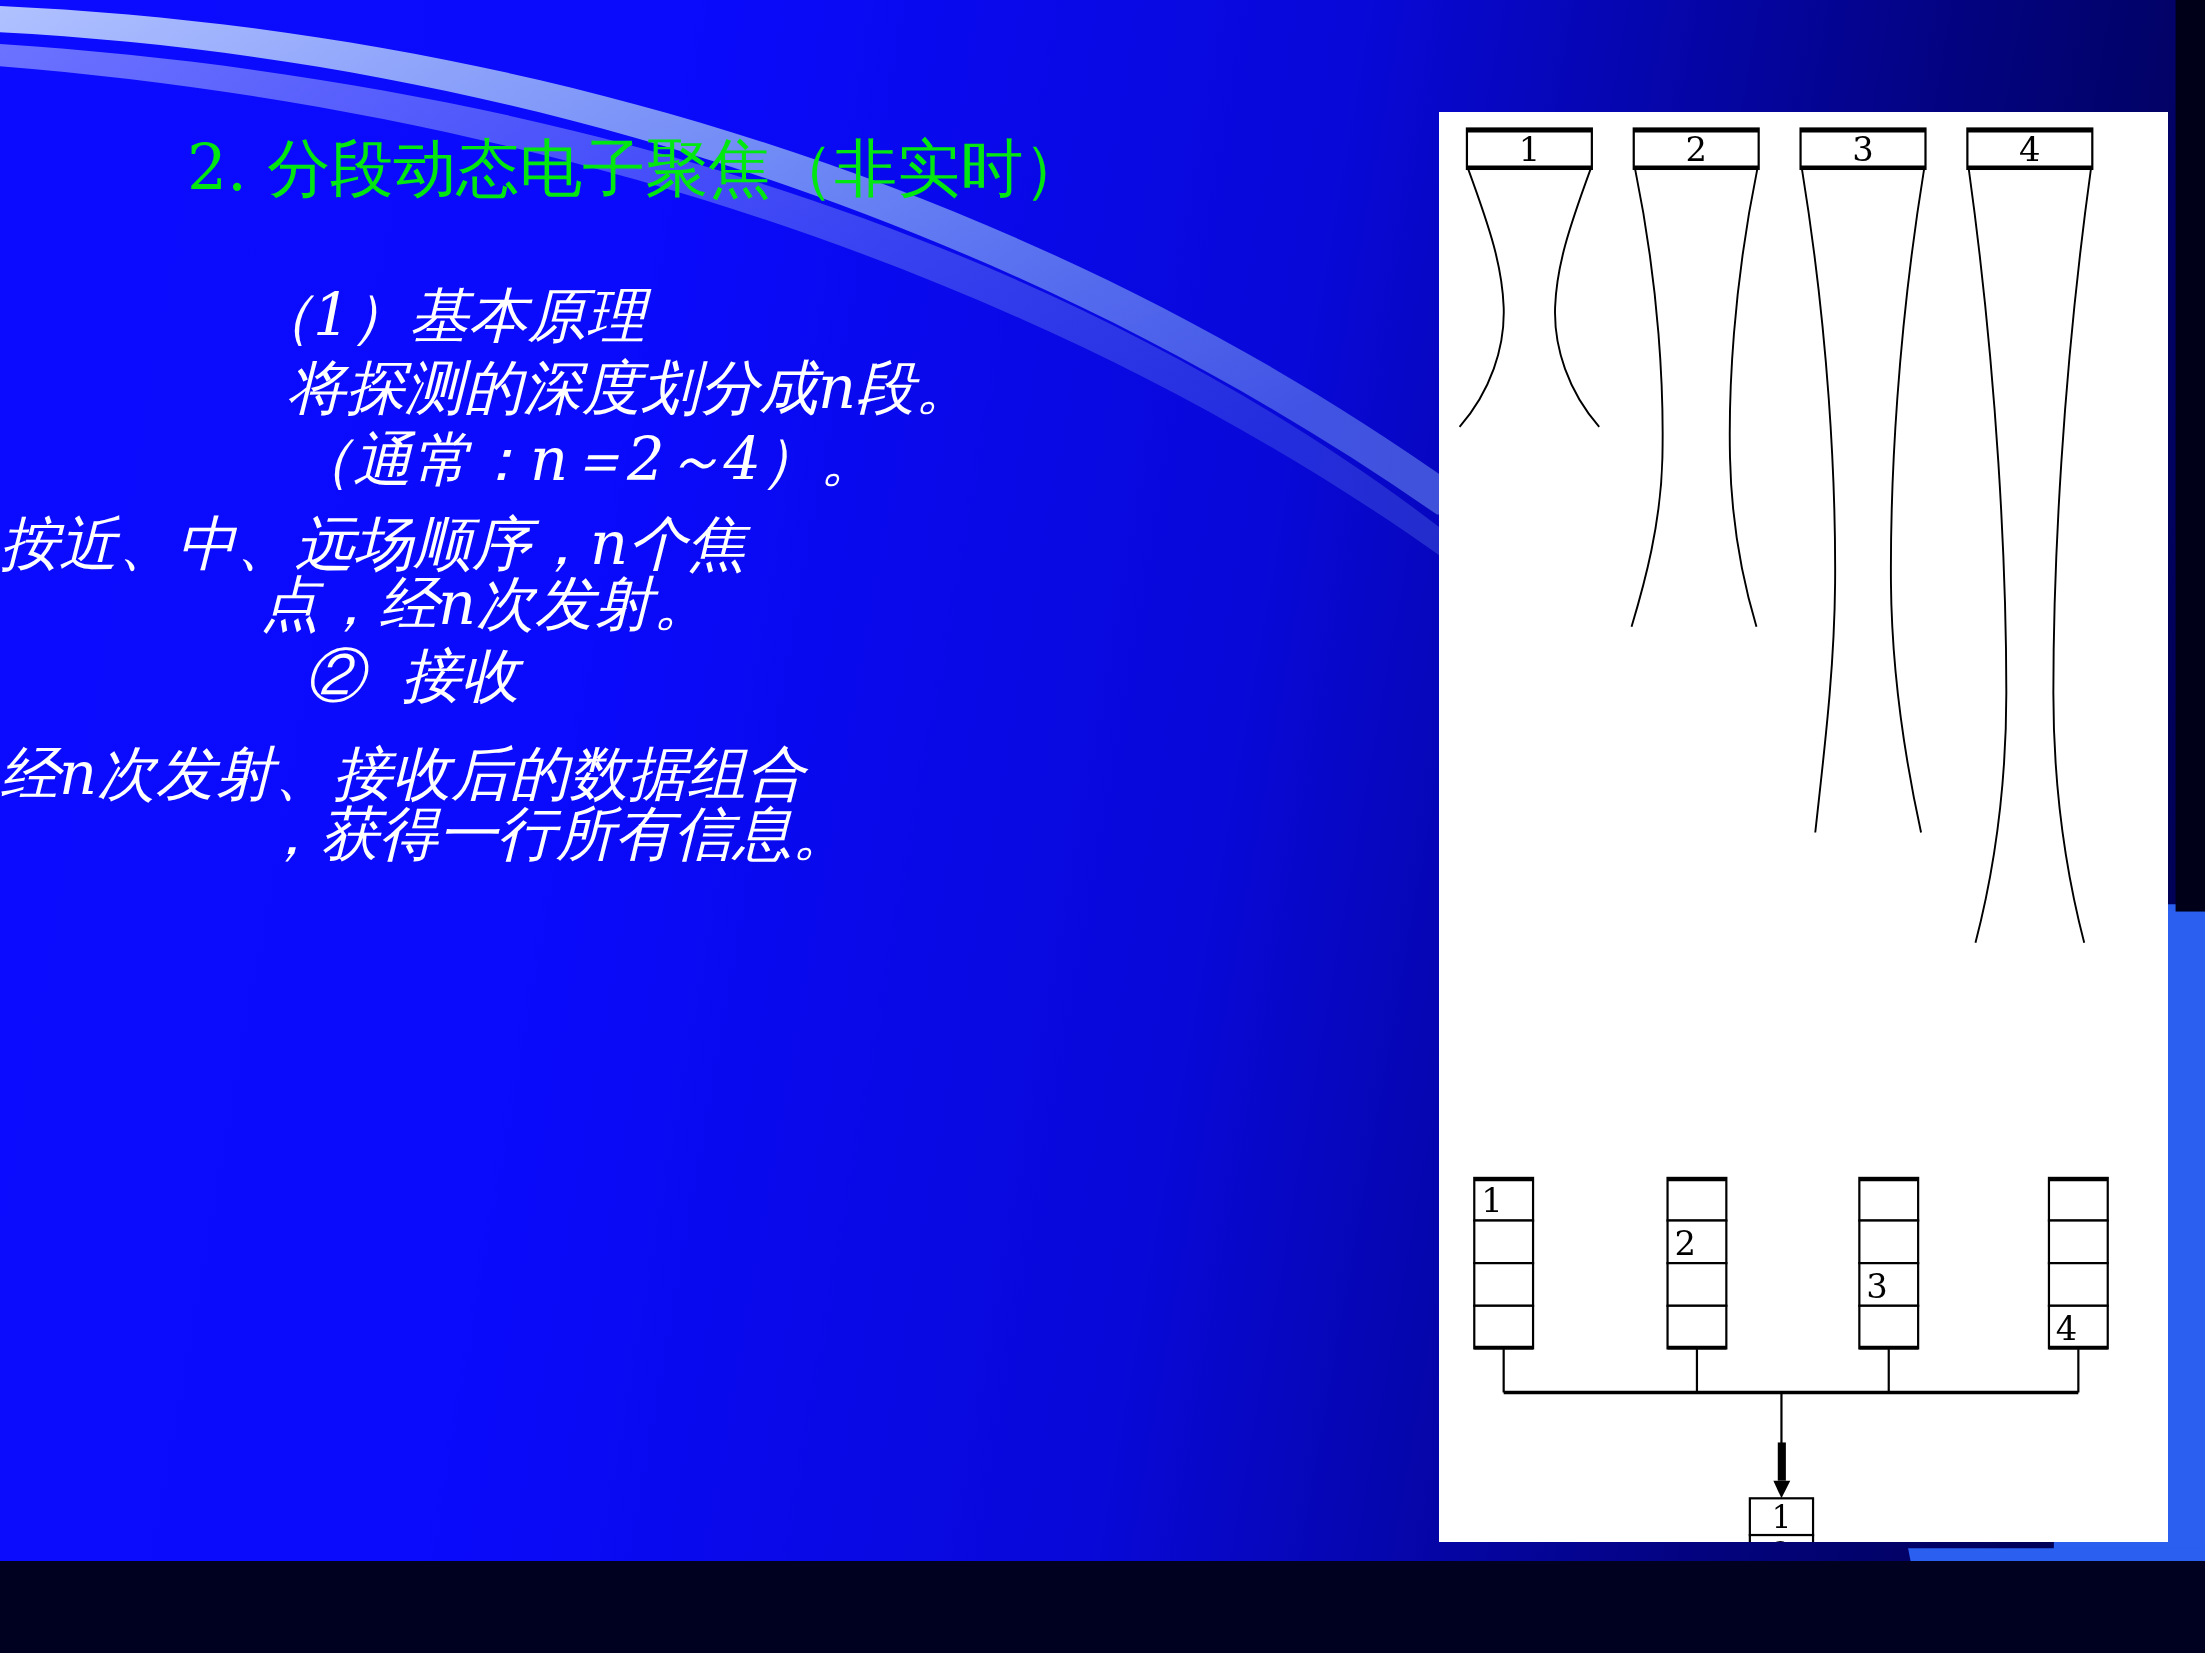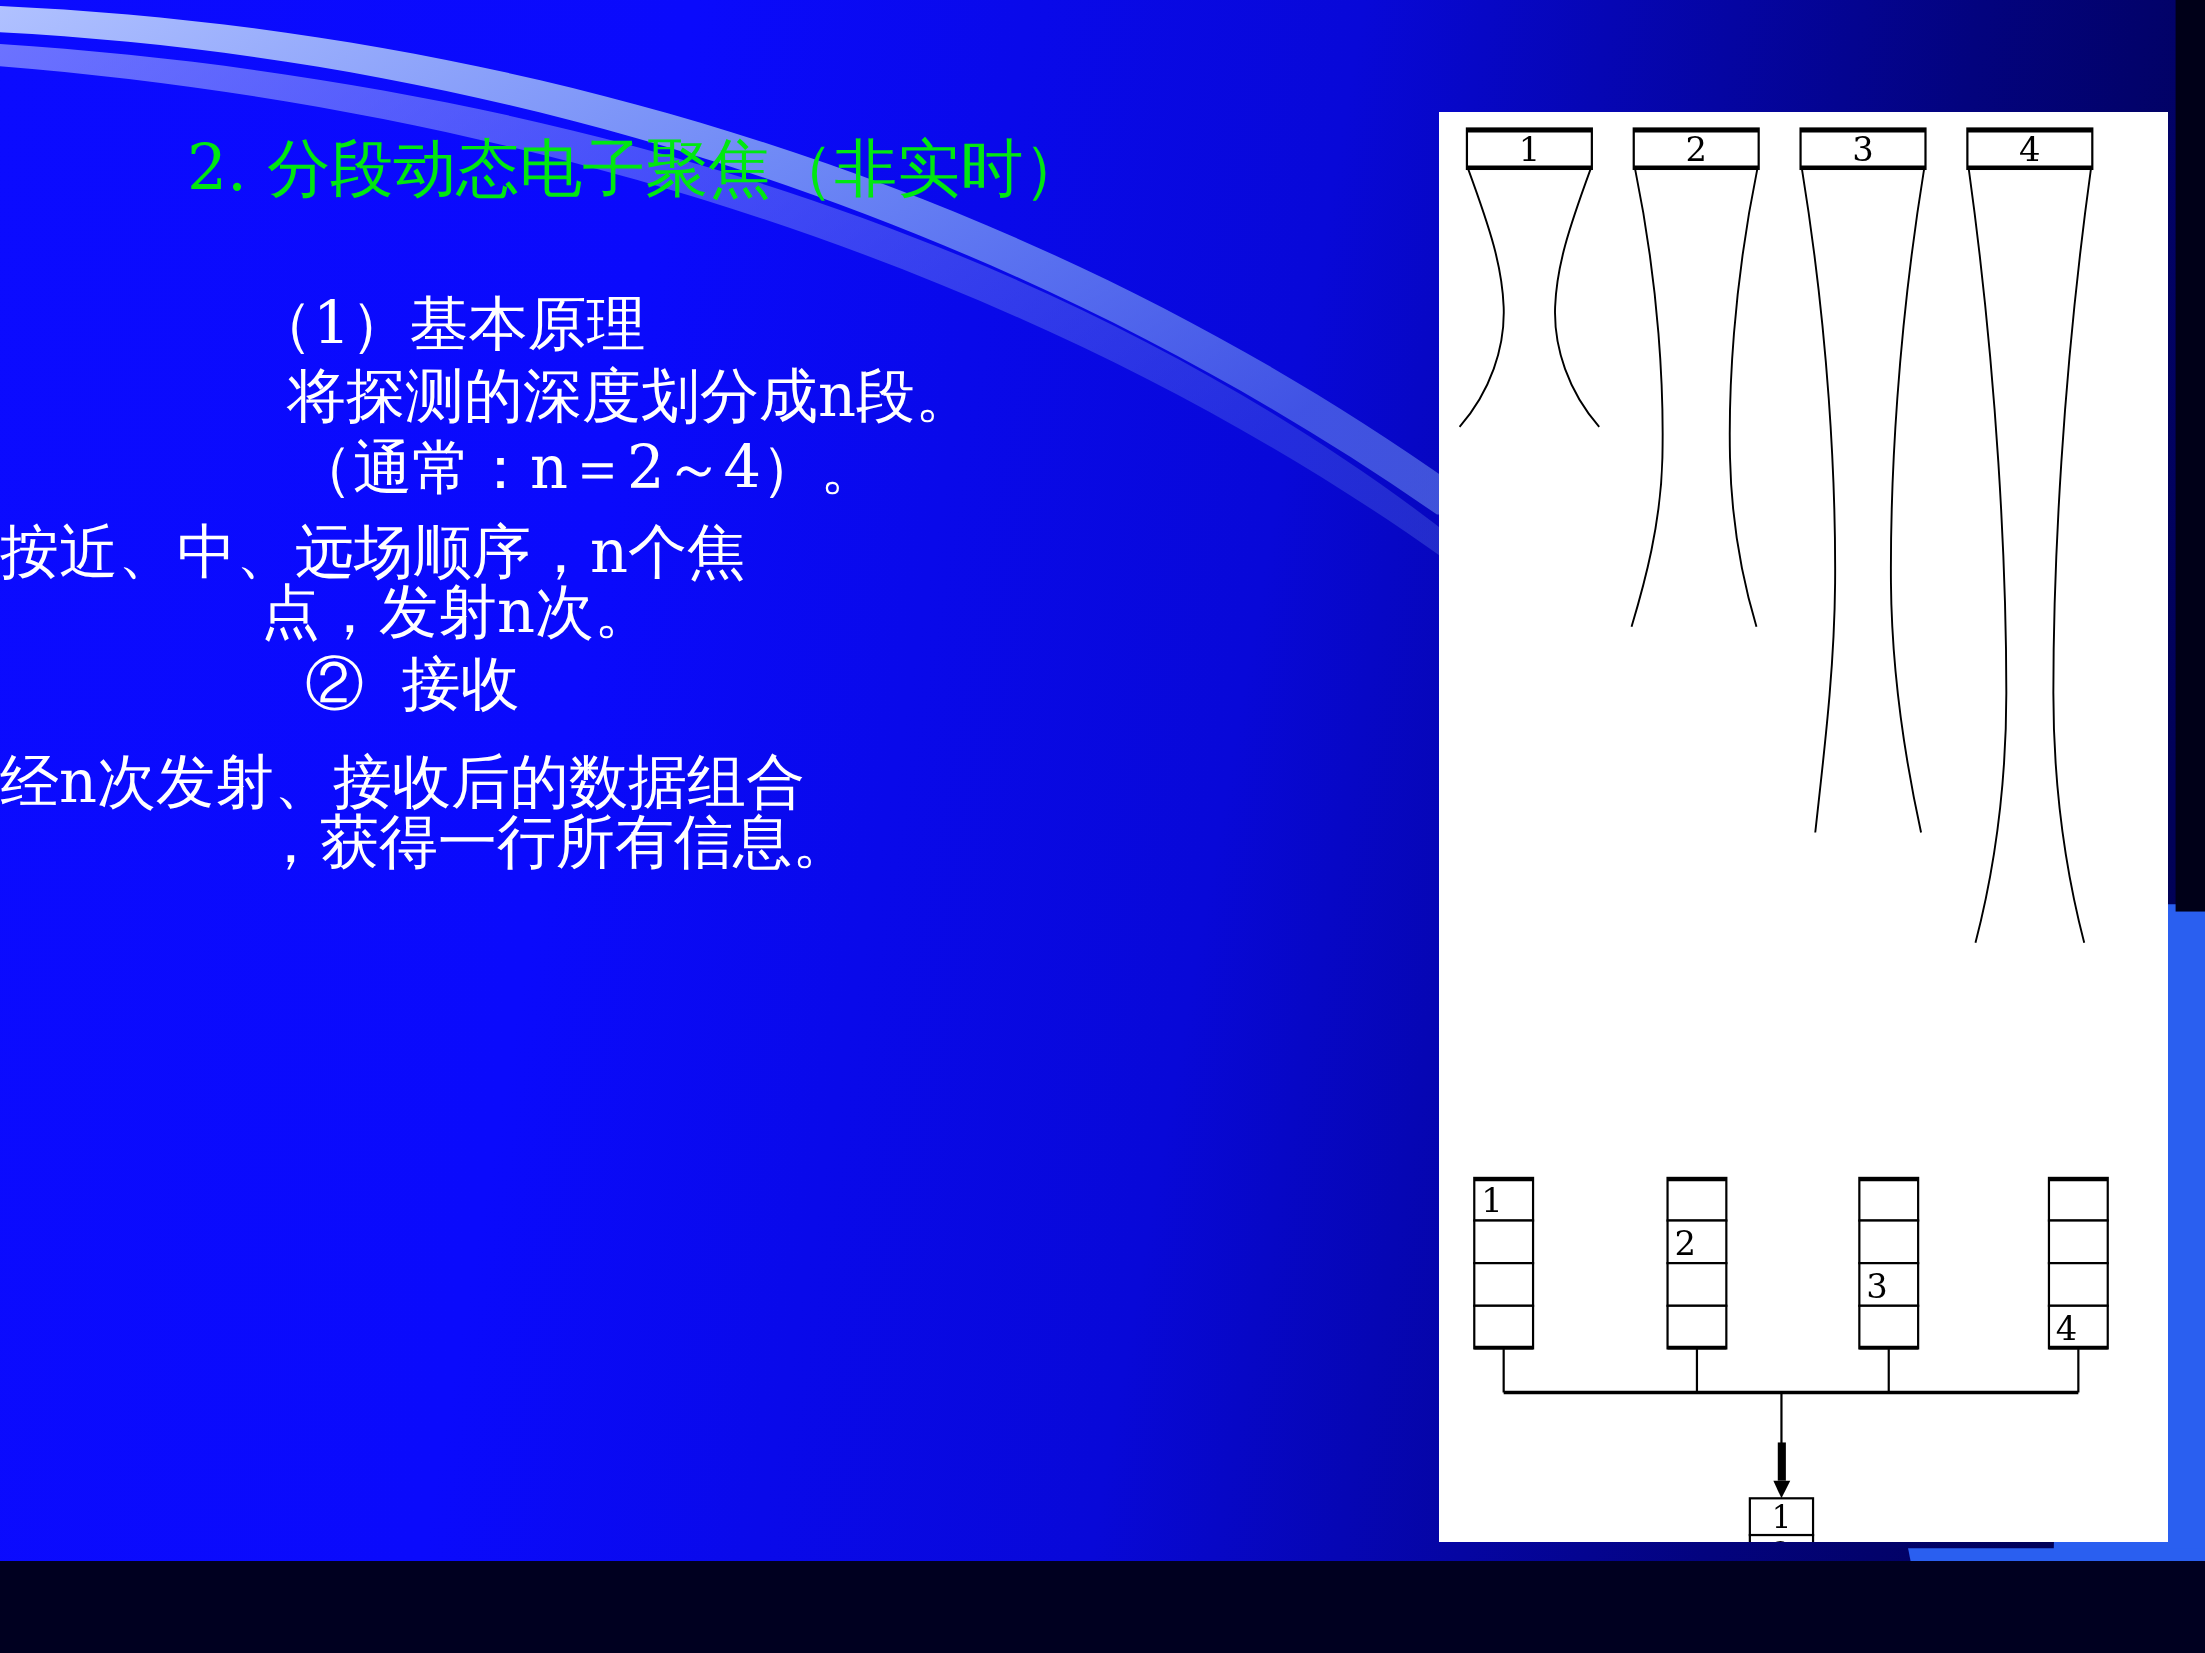--- a/index.html
+++ b/index.html
@@ -38,22 +38,23 @@
     color: #00e810;
     font-size: 63px;
     line-height: 1.05;
     white-space: nowrap;
     font-family: "DejaVu Serif", "Liberation Serif", serif;
     letter-spacing: 0px;
   }
   .body-block {
     position: absolute;
     left: 0;
-    top: 294px;
+    top: 286px;
     width: 1441px;
+    font-style: italic;
   }
   .line {
     color: #ffffff;
     font-size: 59px;
     line-height: 1.02;
     font-family: "DejaVu Serif", "Liberation Serif", serif;
     white-space: pre;
     margin: 0;
   }
   .l-indent-1 { padding-left: 254px; }
@@ -110,21 +111,21 @@
 
     <div class="body-block">
       <div class="line l-indent-1">（1）基本原理</div>
       <div class="gap-sm"></div>
       <div class="line l-indent-2">将探测的深度划分成n段。</div>
       <div class="gap-sm"></div>
       <div class="line l-indent-3">（通常：n＝2～4）。</div>
       <div class="gap-sm"></div>
       <div class="gap-sm"></div>
       <div class="line l-indent-5">按近、中、远场顺序，n个焦</div>
-      <div class="line l-indent-0">点，发射n次。</div>
+      <div class="line l-indent-0">点，经n次发射。</div>
       <div class="gap-sm"></div>
       <div class="line l-indent-4">②  接收</div>
       <div class="gap-md"></div>
       <div class="gap-md"></div>
       <div class="line l-indent-5">经n次发射、接收后的数据组合</div>
       <div class="line l-indent-0">，获得一行所有信息。</div>
     </div>
   </div>
 
   <div class="panel">

